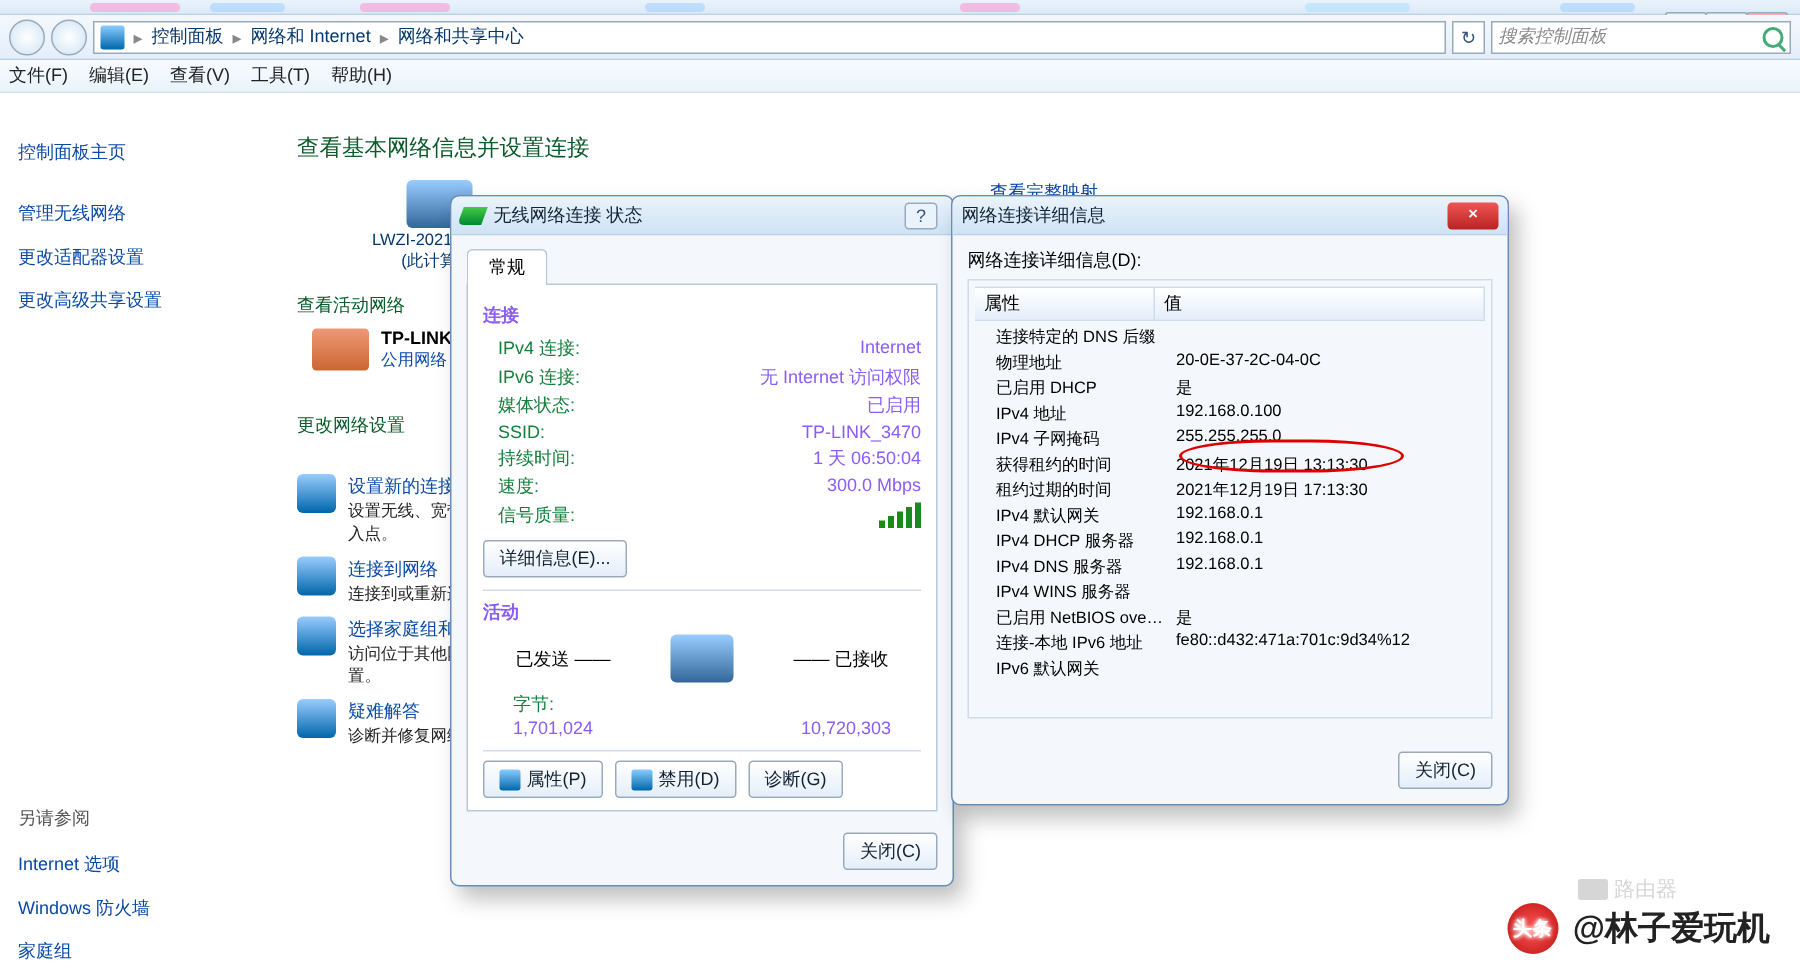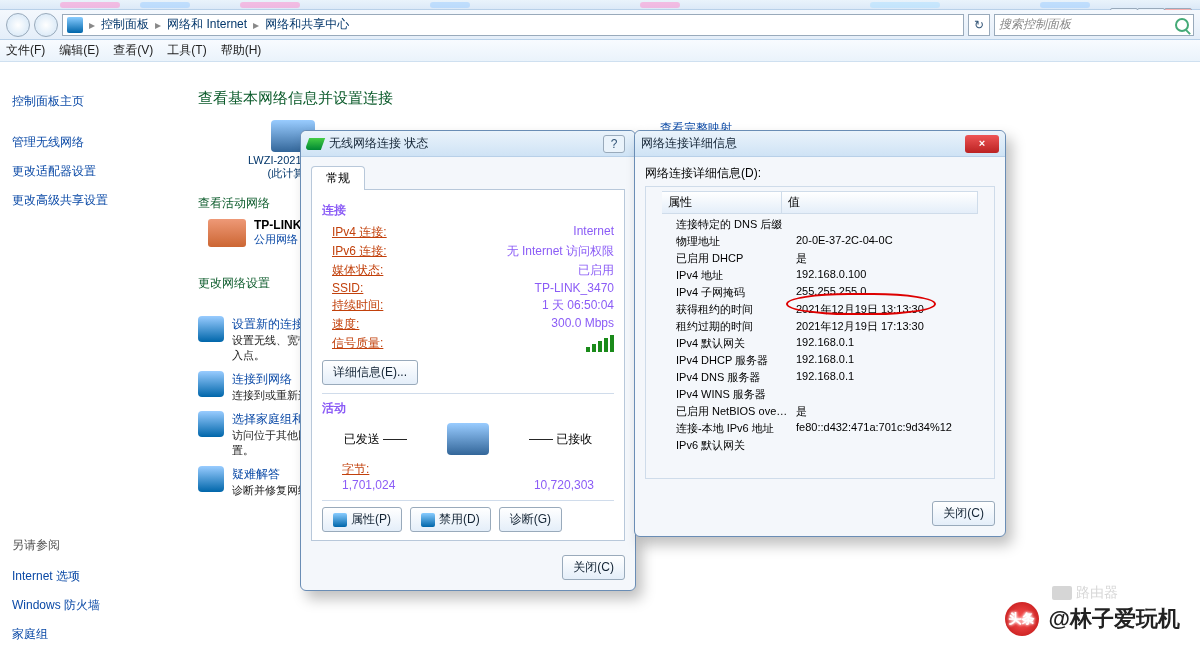--- a/index.html
+++ b/index.html
@@ -61,38 +61,38 @@
 .dlg { position:absolute; background:#f4f7fb; border:1px solid #6a8db5; border-radius:6px; box-shadow:6px 8px 14px rgba(0,0,0,.25); }
 .dlg .titlebar{ height:26px; background:linear-gradient(#eaf3fb,#cfe3f5); border-bottom:1px solid #b8d0e8; display:flex;align-items:center;padding:0 6px;border-radius:6px 6px 0 0;}
 .dlg .titlebar .ticon{width:16px;height:12px;background:linear-gradient(#4c4,#083);border-radius:0 0 0 4px;transform:skewX(-20deg);margin-right:6px;}
 .dlg .titlebar .ttl{flex:1;color:#123;}
 .dlg .titlebar .x{ width:34px;height:18px;background:linear-gradient(#e55,#b22);color:#fff;border-radius:3px;text-align:center;line-height:17px;font-weight:bold;font-size:11px;}
 .dlg .titlebar .help{width:22px;height:18px;border:1px solid #9ab;background:#eaf3fb;text-align:center;line-height:16px;color:#357;border-radius:3px;margin-right:4px;}
 .dlg .body{ padding:8px 10px; }
 .dlg .tablabel{ display:inline-block;background:#fff;border:1px solid #b8c8da;border-bottom:none;padding:3px 14px;border-radius:4px 4px 0 0;position:relative;top:1px;font-family:Liberation Serif, serif;}
 .dlg .panel{ background:#fff;border:1px solid #b8c8da;padding:8px 10px;}
 .dlg .kv{ display:flex; justify-content:space-between; padding:1px 0; font-size:12px;}
-.dlg .kv .k{color:#c2410c;text-decoration:underline;}
+.dlg .kv .k{color:#15803d;}
 .dlg .kv .v{color:#8b5cf6;}
 .dlg .group{ margin:4px 0 8px; }
 .dlg .group .gh{ color:#8b5cf6; margin-bottom:4px;font-weight:bold;}
 .dlg .hr{border:none;border-top:1px solid #d0dceb;margin:6px 0;}
 .dlg .actrow{ display:flex; align-items:center; gap:40px; justify-content:center; margin:6px 0;}
 .dlg .actrow .pcicon{width:42px;height:32px;background:linear-gradient(#9cf,#369);border-radius:4px;}
 .dlg .btn{ display:inline-flex;align-items:center;gap:4px;background:linear-gradient(#fff,#e4eef9);border:1px solid #9ab;border-radius:3px;padding:3px 10px;color:#123;font-size:12px;}
 .dlg .btn .bi{width:14px;height:14px;background:linear-gradient(#8cf,#06a);border-radius:2px;}
 .dlg .footer{ text-align:right; padding:6px 10px 10px;}
 .dlg .detailsbtn{ margin-top:4px;}
 
 
 #dlg-status{ left:300px; top:130px; width:336px; }
 
 
 #dlg-details{ left:634px; top:130px; width:372px; }
-#dlg-details .group.box{ border:1px solid #cfdcea; padding:4px 16px;}
+#dlg-details .group.box{ border:1px solid #cfdcea; padding:4px 4px;}
 #dlg-details .list{ height:260px; overflow:hidden; padding:2px 8px;}
 #dlg-details .hdr{ display:flex;background:linear-gradient(#fff,#e4eef9);border:1px solid #cfdcea;border-left:none;border-right:none;}
 #dlg-details .hdr div{flex:1;padding:2px 6px;border-right:1px solid #cfdcea;}
 #dlg-details .row{display:flex;padding:1px 6px;font-size:11px;}
 #dlg-details .row .c1{width:120px;flex-shrink:0;}
 #dlg-details .row .c2{flex:1;}
 .circle-highlight{position:absolute;border:2px solid #d00;border-radius:50%/60%;width:150px;height:22px;left:786px;top:293px;pointer-events:none;}
 
 
 .watermark{position:absolute;right:20px;bottom:12px;display:flex;align-items:center;gap:10px;color:#222;font-size:22px;font-weight:bold;text-shadow:0 0 3px #fff,0 0 3px #fff;margin-top:47px;}

